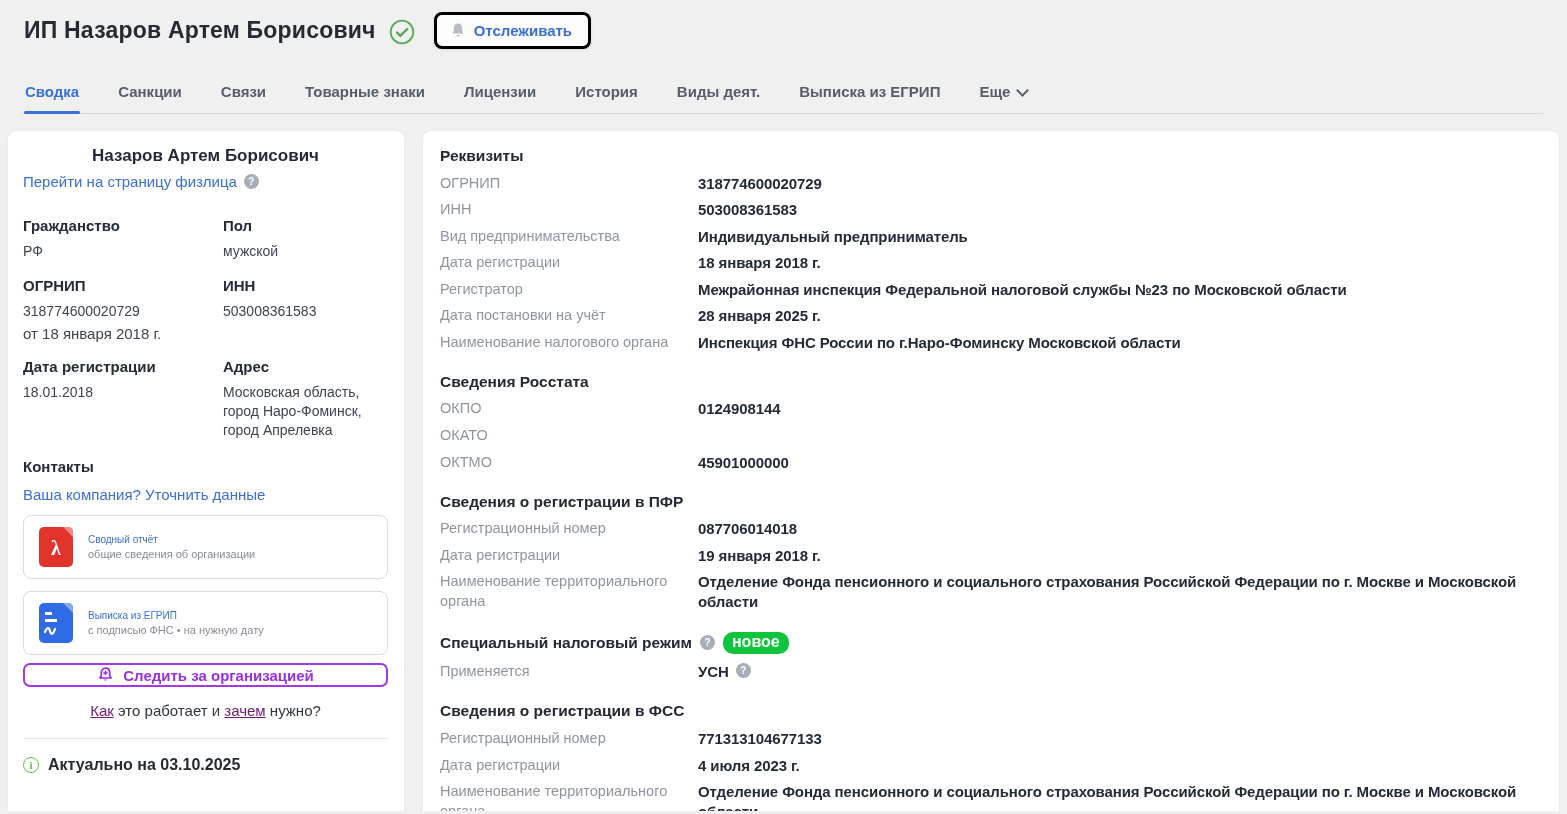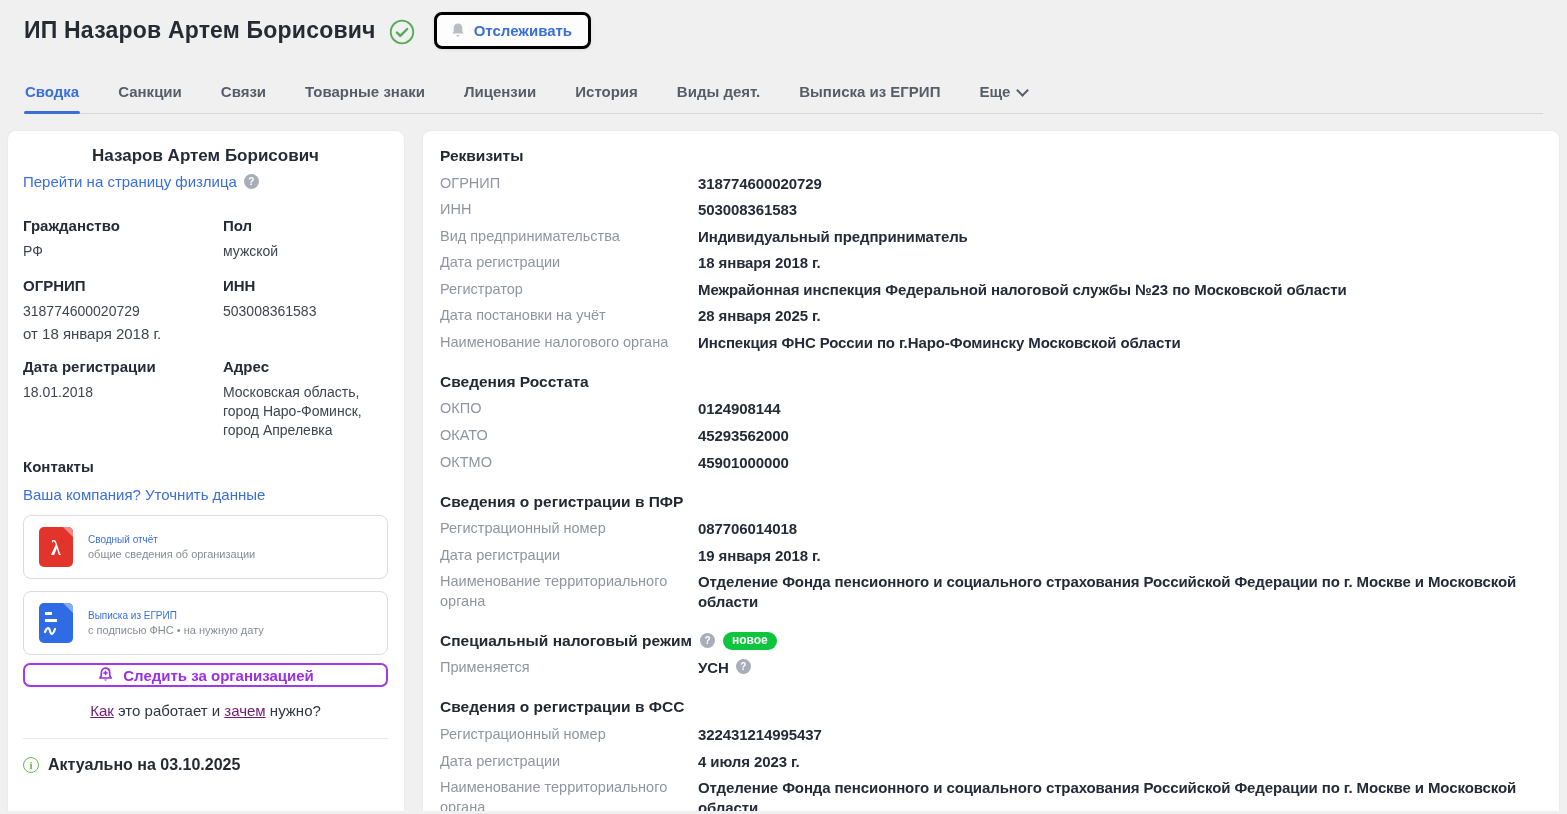--- a/index.html
+++ b/index.html
@@ -84,21 +84,21 @@
     color: #67bb49; font-size: 11px; font-weight: 700; font-family: "Liberation Serif", serif;
     display: inline-flex; align-items: center; justify-content: center; flex: none;
   }
   .actual-text { font-size: 16px; font-weight: 700; color: #262b33; }
   
   .section { margin-top: 17px; }
   .section:first-child { margin-top: 0; }
   .section-title-row { display: flex; align-items: center; gap: 8px; margin-bottom: 5px; }
   .section-title { font-size: 15.5px; font-weight: 700; color: #232833; }
   .badge-new {
-    background: #10c53e; color: #fff; font-size: 12px; font-weight: 700;
+    background: #10c53e; color: #fff; font-size: 16px; font-weight: 700;
     border-radius: 10px; padding: 2.5px 9px 3.5px; line-height: 1;
   }
   .row { display: grid; grid-template-columns: 258px 1fr; padding: 3.5px 0; }
   .row .r-label { font-size: 14.5px; color: #8f95a0; line-height: 1.35; padding-right: 20px; }
   .row .r-value { font-size: 15px; font-weight: 600; color: #242b38; line-height: 1.3; letter-spacing: -0.1px; display: flex; align-items: flex-start; gap: 7px; }
   .row .r-value .qmark { margin-top: 1px; }
   
   .icon-pdf, .icon-doc { width: 36px; height: 42px; flex: none; }
 </style>
 </head>
@@ -270,21 +270,20 @@
     <div class="section">
       <div class="section-title-row">
           <span class="section-title">Сведения Росстата</span>
         </div>
       <div class="row">
           <div class="r-label">ОКПО</div>
           <div class="r-value">0124908144</div>
         </div>
       <div class="row">
           <div class="r-label">ОКАТО</div>
-          <div class="r-value">45293562000</div>
         </div>
       <div class="row">
           <div class="r-label">ОКТМО</div>
           <div class="r-value">45901000000</div>
         </div>
     </div>
 
     <div class="section">
       <div class="section-title-row">
           <span class="section-title">Сведения о регистрации в ПФР</span>
@@ -317,21 +316,21 @@
           </div>
       </div>
     </div>
 
     <div class="section">
       <div class="section-title-row">
           <span class="section-title">Сведения о регистрации в ФСС</span>
         </div>
       <div class="row">
           <div class="r-label">Регистрационный номер</div>
-          <div class="r-value">322431214995437</div>
+          <div class="r-value">771313104677133</div>
         </div>
       <div class="row">
           <div class="r-label">Дата регистрации</div>
           <div class="r-value">4 июля 2023 г.</div>
         </div>
       <div class="row">
           <div class="r-label">Наименование территориального органа</div>
           <div class="r-value">Отделение Фонда пенсионного и социального страхования Российской Федерации по г. Москве и Московской области</div>
         </div>
     </div>

